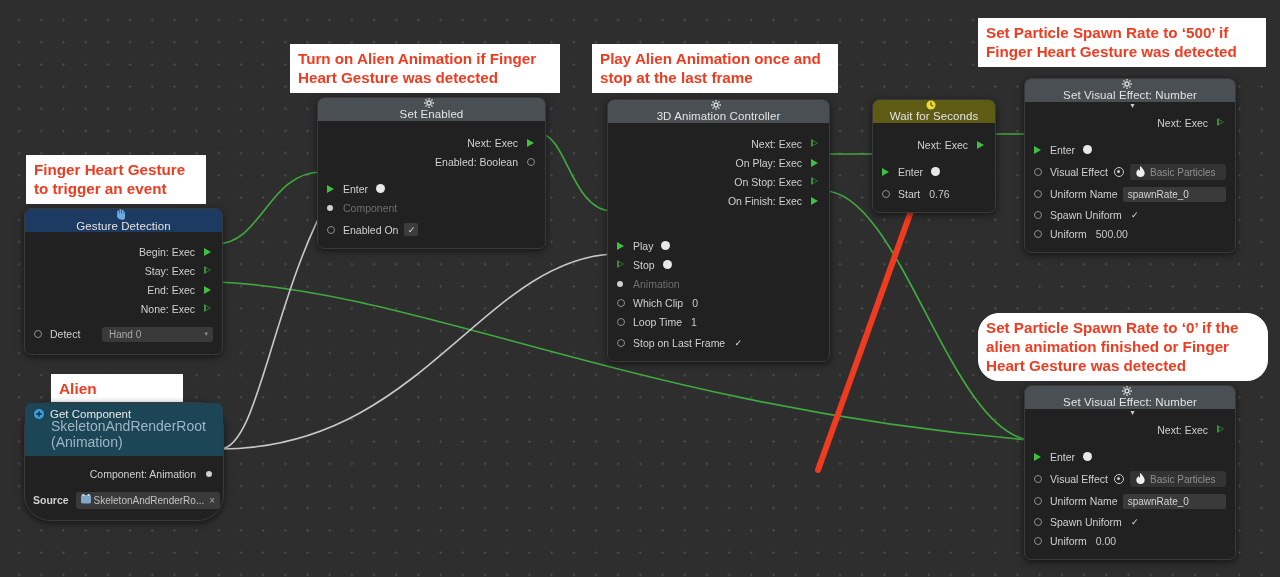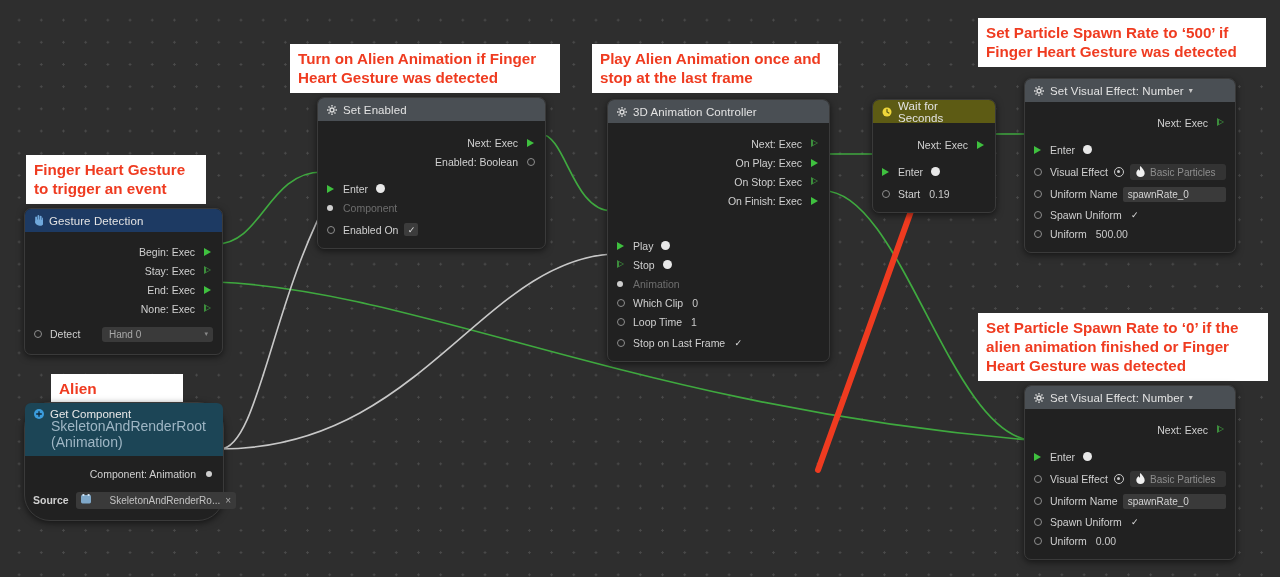--- a/index.html
+++ b/index.html
@@ -30,20 +30,21 @@
     color: #d2d2d2;
   }
   .node-head {
     height: 23px;
     border-radius: 6px 6px 0 0;
     display: flex; align-items: center;
     padding: 0 9px;
     font-size: 11.5px;
     color: #e3e3e3;
     letter-spacing: .1px;
+    flex-direction: column;
   }
   .node-head.grey { background: #4a4f54; }
   .node-head.blue { background: #1d3a63; }
   .node-head.olive { background: #5d5b14; }
   .node-head .hicon { margin-right: 6px; display:flex; align-items:center; font-size:10px; line-height:1; }
   .node-body { padding: 7px 0 9px 0; }
 
   .head-sub { font-size: 14px; color: #9fb6c4; padding: 0 9px 6px 26px; margin-top:-2px;}
   .node-head2 {
     border-radius: 6px 6px 0 0;
@@ -186,21 +187,21 @@
   <div class="note" style="left:592px; top:44px; width:246px;">
     <div style="white-space:pre-line;">Play Alien Animation once and
 stop at the last frame</div>
   </div>
 
   <div class="note" style="left:978px; top:18px; width:288px;">
     <div style="white-space:pre-line;">Set Particle Spawn Rate to ‘500’ if
 Finger Heart Gesture was detected</div>
   </div>
 
-  <div class="note" style="left:978px; top:313px; width:290px;">
+  <div class="note" style="left:978px; top:313px; width:290px;border-radius:21px;">
     <div style="white-space:pre-line;">Set Particle Spawn Rate to ‘0’ if the
 alien animation finished or Finger
 Heart Gesture was detected</div>
   </div>
 
 
   <div class="node" style="left:24px; top:208px; width:199px;">
     <div class="node-head blue">
       <span class="hicon">
         <svg width="9" height="11" viewBox="0 0 9 11">
@@ -263,21 +264,21 @@
     <div class="node-body" style="padding-top:8px;">
       <div class="row out">
         <span class="lbl">Component: Animation</span>
         <span class="pin" style="margin-left:7px">
             <i class="dot-small"></i>
           </span>
       </div>
       <div class="row tall" style="margin-top:6px">
         <span class="lbl" style="margin-left:-1px; margin-right:7px; font-weight:bold; font-size:10.5px;">Source</span>
         <span class="srcbox">
-          <span style="display:flex;align-items:center;gap:19px;">
+          <span style="display:flex;align-items:center;gap:3px;">
             <span>
               <svg width="10" height="10" viewBox="0 0 10 10">
                   <rect x="0" y="1" width="10" height="8.5" rx="1.4" fill="#7fa8c9"></rect>
                   <rect x="1.4" y="0" width="2" height="2" rx="0.6" fill="#cfe1ef"></rect>
                   <rect x="6.6" y="0" width="2" height="2" rx="0.6" fill="#cfe1ef"></rect>
                 </svg>
             </span>
             <span>SkeletonAndRenderRo...</span>
           </span>
           <span class="xbtn">×</span>
@@ -445,21 +446,21 @@
         <span class="lbl">Enter</span>
         <span class="pin" style="margin-left:7px">
             <i class="dot-filled"></i>
           </span>
       </div>
       <div class="row" style="margin-top:3px">
         <span class="slot-l">
             <i class="dot-hollow"></i>
           </span>
         <span class="lbl">Start</span>
-        <span class="val">0.19</span>
+        <span class="val">0.76</span>
       </div>
     </div>
   </div>
 
   <div class="node" style="left:1024px; top:78px; width:212px;">
     <div class="node-head grey">
       <span class="hicon">
         <svg width="10" height="10" viewBox="0 0 10 10">
             <circle cx="5" cy="5" r="2" fill="none" stroke="#dcdcdc" stroke-width="1.4"></circle>
             <g stroke="#dcdcdc" stroke-width="1.4">

